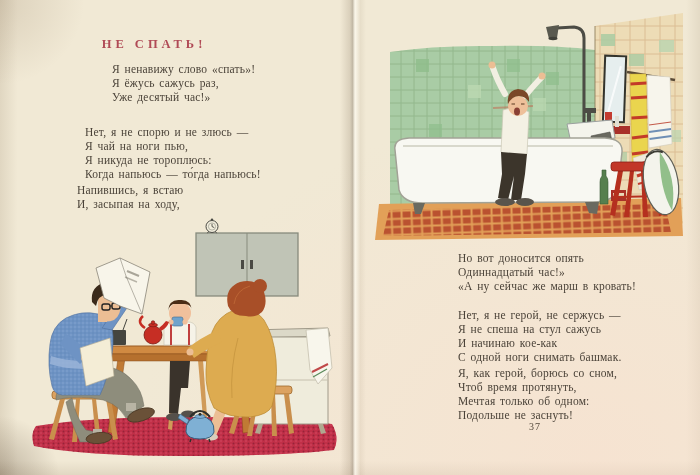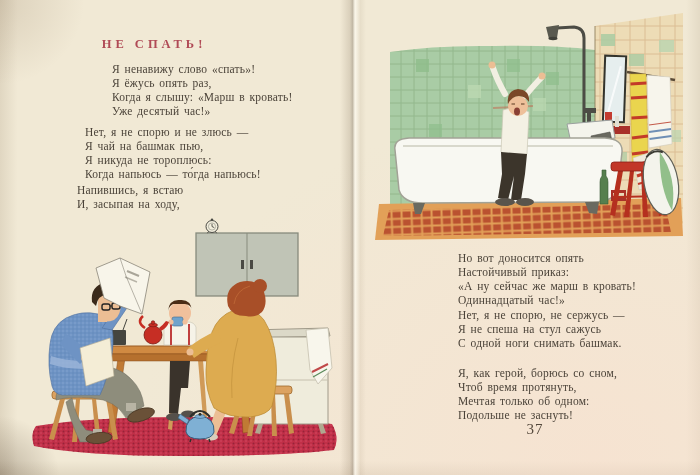--- a/index.html
+++ b/index.html
@@ -23,42 +23,41 @@
     position:absolute;left:0;top:37px;width:308px;text-align:center;
     color:#b04a56;font-weight:bold;font-size:12.5px;letter-spacing:4px;
   }
   .stanza{position:absolute;font-size:11.5px;line-height:14px;color:#4b4339;letter-spacing:.2px;word-spacing:1.6px;}
   .s1{left:85px;top:62px;margin-left:27px;}
   .s2{left:85px;top:125px;}
   .s3{left:77px;top:183px;}
   .s4{left:458px;top:251px;}
   .s5{left:458px;top:308px;}
   .s6{left:458px;top:366px;}
-  .page-number{position:absolute;left:455px;top:421px;width:160px;text-align:center;font-size:15px;color:#55493c;letter-spacing:1px;}
+  .page-number{position:absolute;left:455px;top:421px;width:160px;text-align:center;font-size:10px;color:#55493c;letter-spacing:1px;}
   .illus{position:absolute;}
   .illus-kitchen{left:22px;top:218px;width:320px;height:240px;}
   .illus-bath{left:375px;top:12px;width:310px;height:230px;}
 </style>
 </head>
 <body>
 
 <div class="scan">
 
   <div>
     <div class="page-title">НЕ СПАТЬ!</div>
 
     <div class="stanza s1">
       <div>Я ненавижу слово «спать»!</div>
-      <div>Я ёжусь опять раз,</div>
-      <div>Когда я слышу: «Марш в кровать!</div>
+      <div>Я ёжусь сажусь раз,</div>
       <div>Уже десятый час!»</div>
     </div>
     <div class="stanza s2">
       <div>Нет, я не спорю и не злюсь —</div>
-      <div>Я чай на башмак пью,</div>
+      <div>Я чай на ноги пью,</div>
       <div>Я никуда не тороплюсь:</div>
       <div>Когда напьюсь — то́гда напьюсь!</div>
     </div>
     <div class="stanza s3">
       <div>Напившись, я встаю</div>
       <div>И, засыпая на ходу,</div>
     </div>
 
     <svg class="illus illus-kitchen" viewBox="0 0 320 240">
       <defs>
@@ -360,27 +359,27 @@
 
       <g transform="rotate(-10 286 170)">
         <ellipse cx="286" cy="170" rx="17" ry="33" fill="#f4f4ec" stroke="#5f5f56" stroke-width="1.2"></ellipse>
         <path d="M290,140 Q303,168 292,200 Q283,176 290,140 Z" fill="#92bf8a"></path>
         <path d="M276,143 Q284,136 293,141" stroke="#3c3c34" stroke-width="2" fill="none"></path>
       </g>
     </svg>
 
     <div class="stanza s4">
       <div>Но вот доносится опять</div>
-      <div>Настойчивый приказ:</div>
+      <div>Одиннадцатый час!»</div>
       <div>«А ну сейчас же марш в кровать!</div>
-      <div>Одиннадцатый час!»</div>
     </div>
     <div class="stanza s5">
-      <div>Нет, я не спорю, не сержусь —</div>
+      <div>Нет, я не герой, не сержусь —</div>
       <div>Я не спеша на стул сажусь</div>
+      <div>И начинаю кое-как</div>
       <div>С одной ноги снимать башмак.</div>
     </div>
     <div class="stanza s6">
       <div>Я, как герой, борюсь со сном,</div>
       <div>Чтоб время протянуть,</div>
       <div>Мечтая только об одном:</div>
       <div>Подольше не заснуть!</div>
     </div>
 
     <div class="page-number">37</div>

